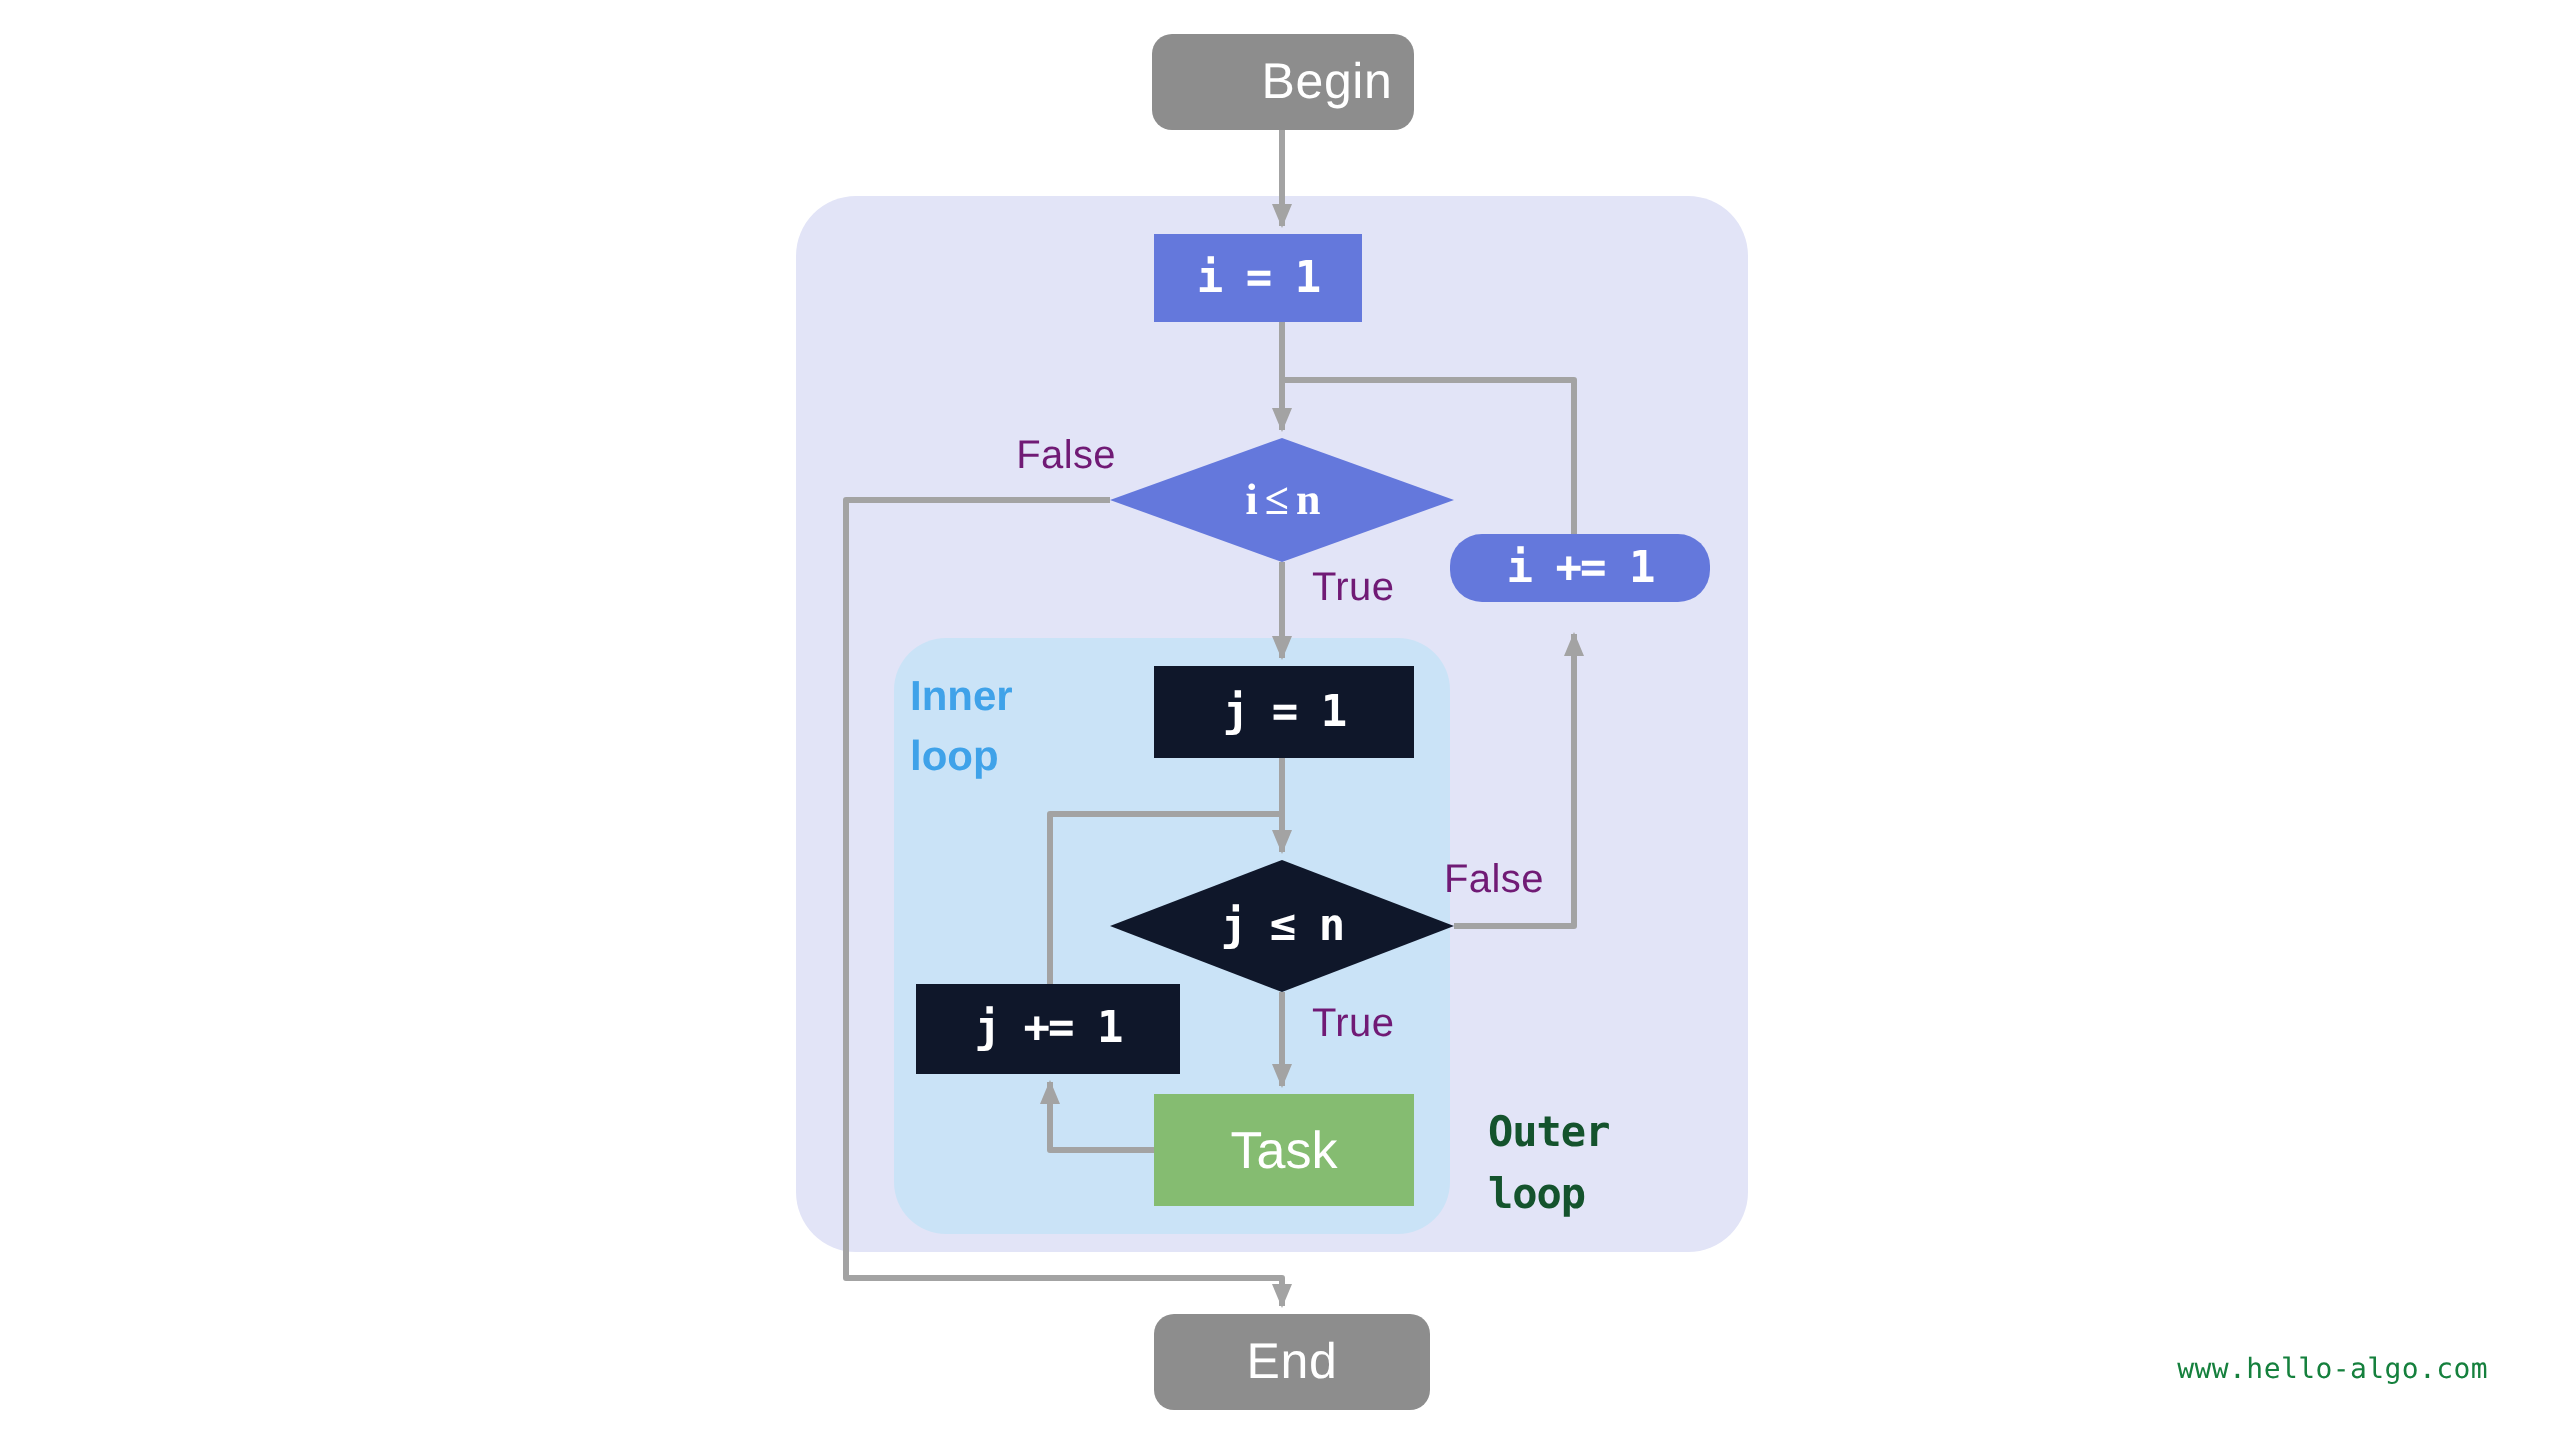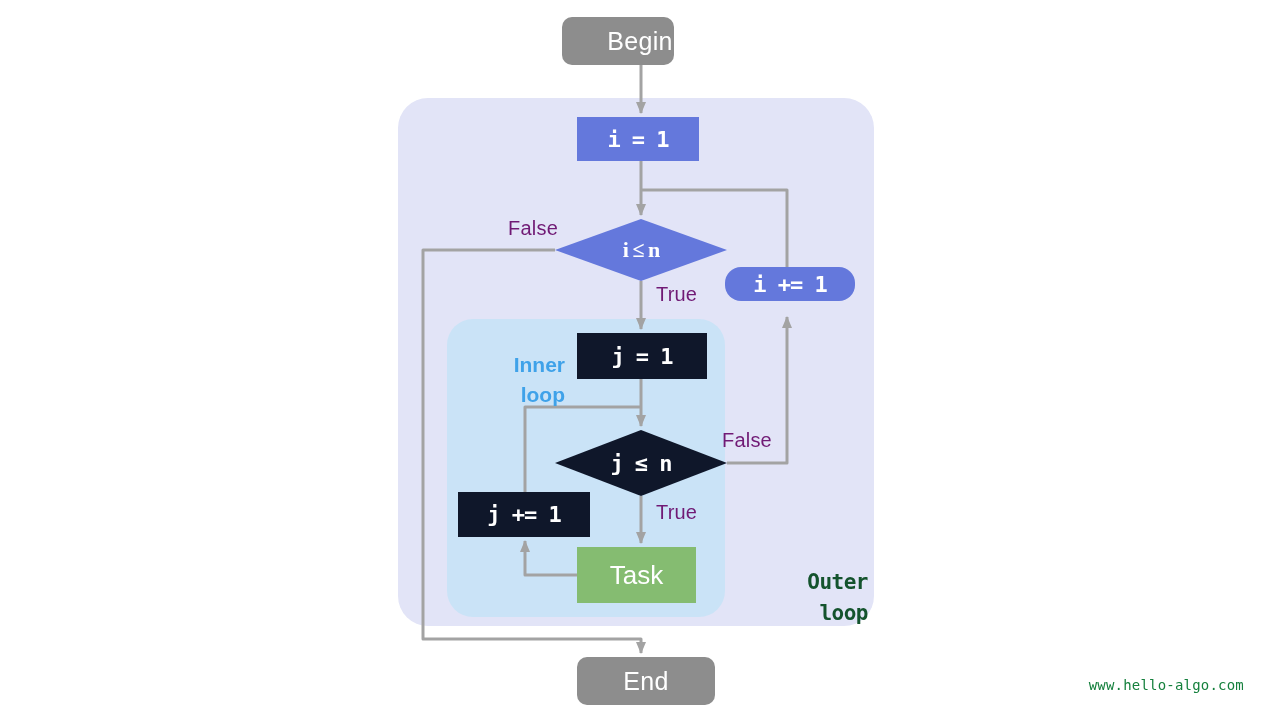--- a/index.html
+++ b/index.html
@@ -43,47 +43,47 @@
     font-size: 25px; font-weight: 500; letter-spacing: 0.3px;
   }
   .code {
     font-family: "DejaVu Sans Mono", "Liberation Mono", monospace;
     font-size: 22px; font-weight: 600; letter-spacing: -1px;
   }
   .purple { background: #6478DC; }
   .blue   { background: #0f172a; }
   .green  { background: #85BC71; }
 
-  .node-begin  { left: 562px; top: 17px;  width: 112px; height: 48px; padding-left: 44px; }
-  .node-i-init { left: 577px; top: 117px; width: 122px; height: 44px; }
+  .node-begin  { left: 576px; top: 17px;  width: 131px; height: 48px; padding-left: 44px; }
+  .node-i-init { left: 577px; top: 117px; width: 104px; height: 44px; }
   .node-i-incr { left: 725px; top: 267px; width: 130px; height: 34px; border-radius: 16px; }
   .node-j-init { left: 577px; top: 333px; width: 130px; height: 46px; }
   .node-j-incr { left: 458px; top: 492px; width: 132px; height: 45px; }
-  .node-task   { left: 577px; top: 547px; width: 119px; height: 56px;
+  .node-task   { left: 577px; top: 547px; width: 130px; height: 56px;
                  font-size: 26px; font-weight: 500; }
   .node-end    { left: 577px; top: 657px; width: 138px; height: 48px; }
 
   .diamond {
     clip-path: polygon(50% 0%, 100% 50%, 50% 100%, 0% 50%);
   }
   .diamond-i { left: 555px; top: 219px; width: 172px; height: 62px; font-family: Liberation Serif, serif; }
   .diamond-j { left: 555px; top: 430px; width: 172px; height: 66px; }
 
   
   .edge-label {
     color: #701a75; font-size: 20px; font-weight: 400; letter-spacing: 0.2px;
   }
   .lbl-i-false { left: 470px; top: 217px; width: 88px; text-align: right; }
   .lbl-i-true  { left: 656px; top: 283px; }
   .lbl-j-false { left: 722px; top: 429px; }
   .lbl-j-true  { left: 656px; top: 501px; }
 
   
   .region-label {
-    text-align: right; font-weight: 700; line-height: 30px; font-size: 21px; margin-top: 16px;
+    text-align: left; font-weight: 700; line-height: 30px; font-size: 21px;
   }
   .lbl-inner-loop { left: 455px; top: 334px; width: 110px; color: #3FA2E9; }
   .lbl-outer-loop {
     left: 744px; top: 551px; width: 124px; color: #14532d;
     font-family: "DejaVu Sans Mono", "Liberation Mono", monospace;
     line-height: 31px; letter-spacing: -0.5px;
   }
 
   .watermark {
     left: 1074px; top: 677px; width: 170px;

